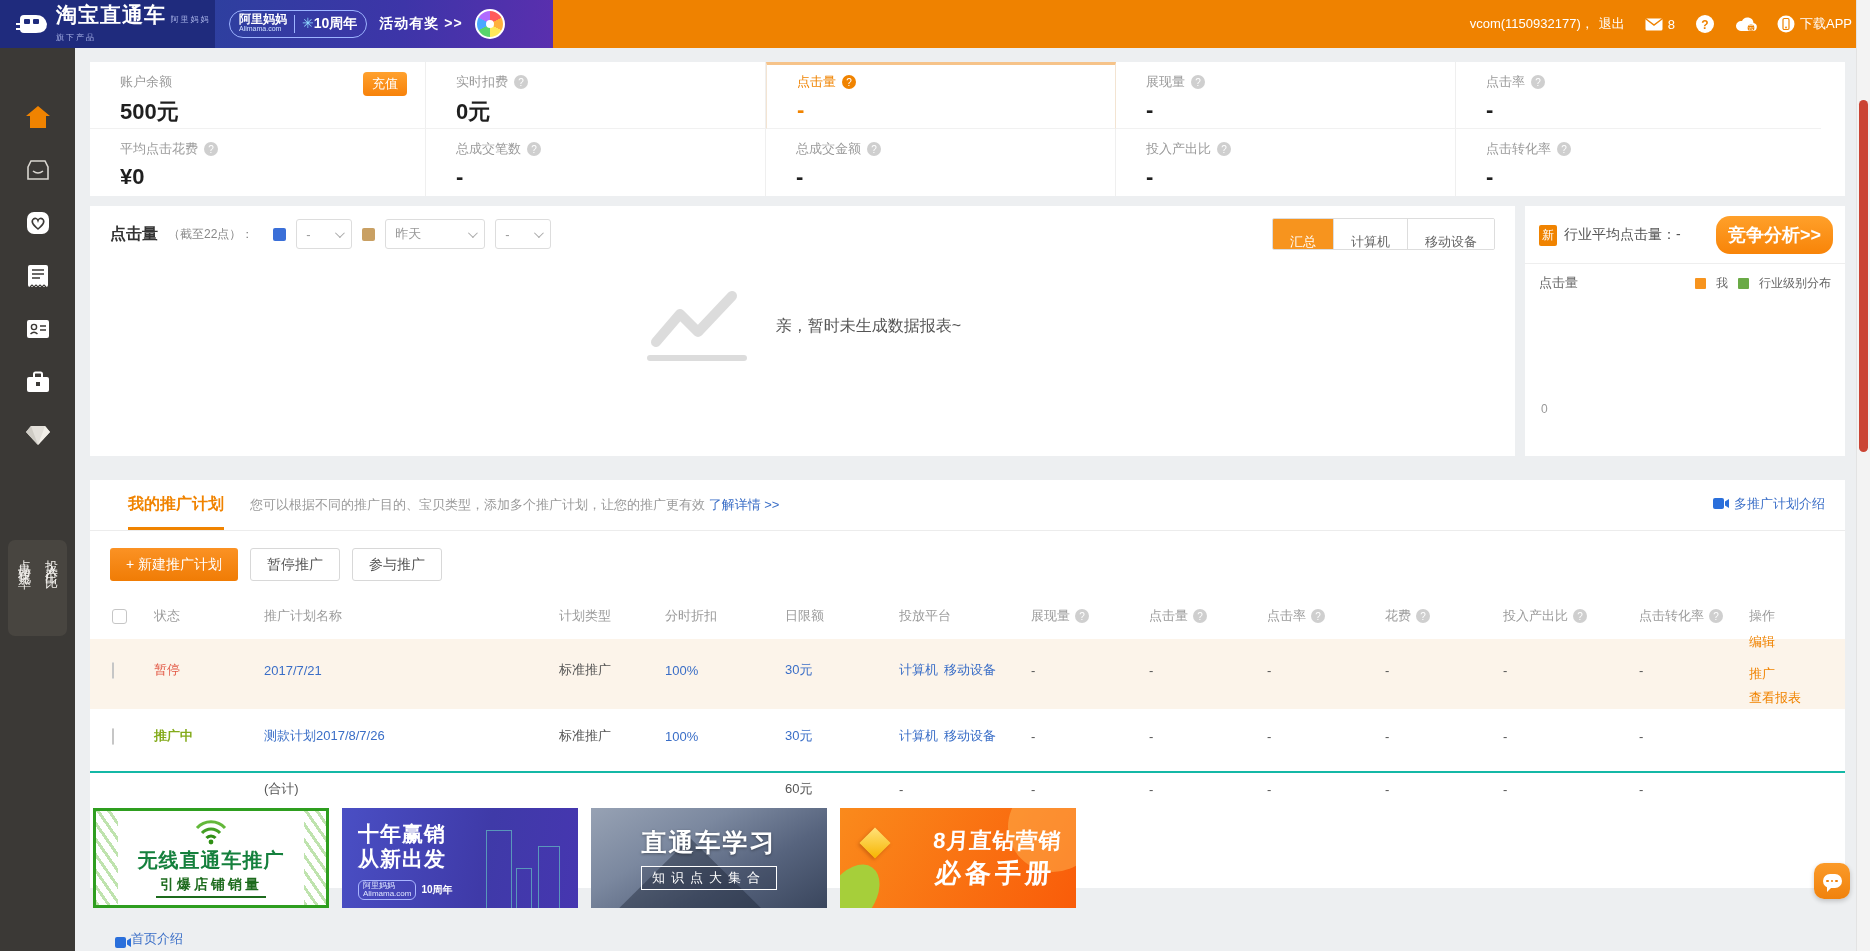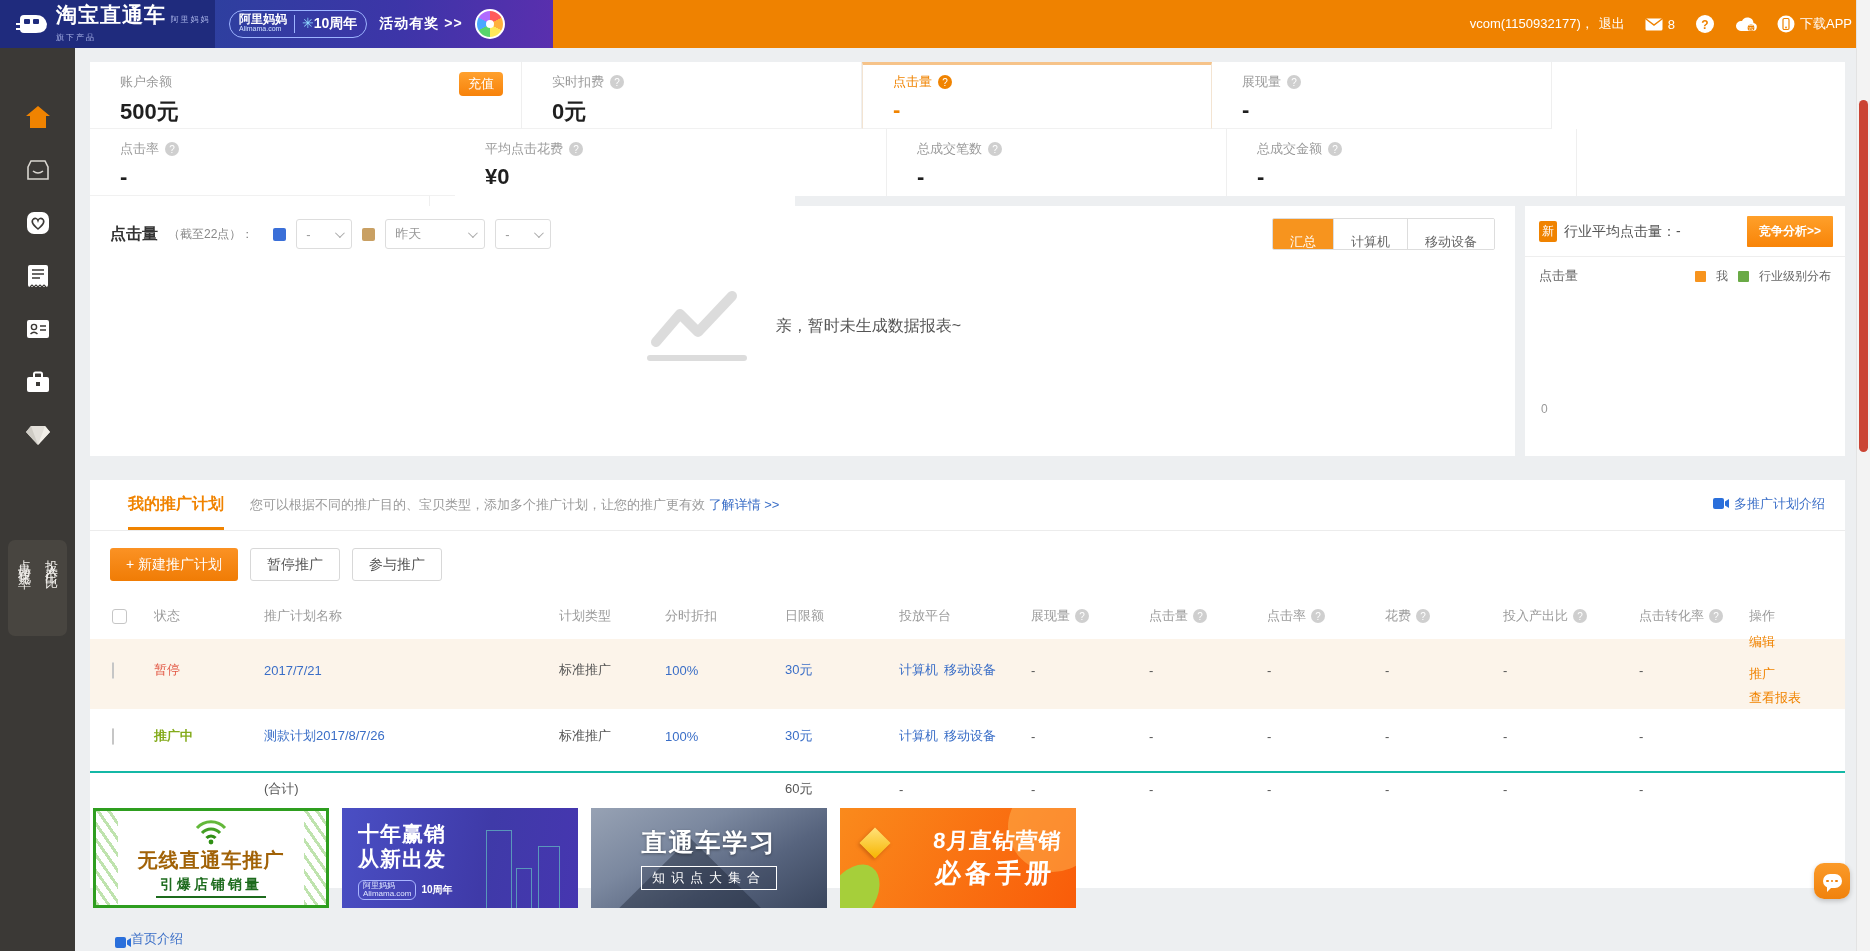--- a/index.html
+++ b/index.html
@@ -39,21 +39,21 @@
 
   
   .main { position:absolute; left:75px; top:48px; width:1781px; height:903px; }
   .card { background:#fff; position:absolute; }
 
   
   .stats { left:15px; top:14px; width:1755px; height:134px; display:flex; flex-wrap:wrap; }
   .stat { height:67px; padding:11px 20px 0 30px; border-right:1px solid #efefef; border-bottom:1px solid #f1f1f1; position:relative; background:#fff; }
   .stat.last { border-right:none; }
   .stat.r2 { border-bottom:none; }
-  .w1{width:432px}.w2{width:340px}.w3{width:350px}.w4{width:340px}.w5{width:365px}
+  .w1{width:336px}.w2{width:340px}.w3{width:350px}.w4{width:340px}.w5{width:365px}
   .stat-label { font-size:13px; color:#9a9a9a; display:flex; align-items:center; gap:6px; }
   .stat-value { font-size:22px; font-weight:bold; color:#1f1f1f; margin-top:6px; }
   .stat.selected { border-top:3px solid #f6c389; padding-top:8px; border-left:1px solid #f3e4d2; border-right:1px solid #f3e4d2; }
   .stat.selected .stat-label { color:#f08300; }
   .stat.selected .stat-value { color:#f08300; }
   .help { width:14px; height:14px; border-radius:50%; background:#cfcfcf; color:#fff; font-size:10px; display:inline-flex; align-items:center; justify-content:center; flex:none; cursor:pointer; }
   .help.orange { background:#f08300; }
   .recharge { position:absolute; right:18px; top:10px; background:linear-gradient(180deg,#ffa12e,#f7820a); color:#fff; font-size:13px; padding:3px 9px; border-radius:4px; cursor:pointer; }
 
   
@@ -74,21 +74,21 @@
   .notice { padding:14px 20px 0 24px; font-size:13px; color:#666; }
   .link { color:#3a6ec7; text-decoration:none; cursor:pointer; }
   .empty-chart { display:flex; align-items:center; justify-content:center; gap:28px; margin-top:38px; }
   .empty-text { font-size:16px; color:#555; }
 
   
   .industry { left:1450px; top:158px; width:320px; height:250px; }
   .ind-head { display:flex; align-items:center; padding:10px 12px 9px 14px; border-bottom:1px solid #eee; gap:7px; }
   .new-badge { background:#f08300; color:#fff; font-size:12px; padding:2px 3px; border-radius:2px; flex:none; }
   .ind-title { font-size:14px; color:#555; }
-  .compete-btn { margin-left:auto; background:linear-gradient(180deg,#ffa02a,#f88408); color:#fff; font-size:12px; font-weight:bold; border:none; border-radius:1px; padding:7px 12px; cursor:pointer; }
+  .compete-btn { margin-left:auto; background:linear-gradient(180deg,#ffa02a,#f88408); color:#fff; font-size:18px; font-weight:bold; border:none; border-radius:14px; padding:7px 12px; cursor:pointer; }
   .ind-sub { display:flex; align-items:center; padding:10px 14px; font-size:13px; color:#666; }
   .legend { margin-left:auto; display:flex; align-items:center; gap:10px; font-size:12px; color:#666; }
   .lg-sq { width:11px; height:11px; display:inline-block; border-radius:1px; }
   .lg-me { background:#f7941e; } .lg-ind { background:#6aaa46; }
   .zero-label { position:absolute; left:16px; top:196px; font-size:12px; color:#999; }
 
   
   .plans { left:15px; top:432px; width:1755px; height:408px; }
   .plans-head { display:flex; align-items:baseline; padding:14px 20px 0 38px; border-bottom:1px solid #ececec; gap:26px; }
   .plans-tab { font-size:16px; font-weight:bold; color:#f08300; padding-bottom:12px; border-bottom:3px solid #f08300; cursor:pointer; }
@@ -115,21 +115,21 @@
   .ops-line { display:flex; gap:14px;flex-direction:column; }
   .olink { color:#f08300; cursor:pointer; text-decoration:none; }
   .sumrow { height:42px; border-top:2px solid #14b8a6; color:#555; font-size:13px; }
 
   
   .banners { position:absolute; left:18px; top:760px; display:flex; gap:13px; }
   .banner { width:236px; height:100px; position:relative; overflow:hidden; cursor:pointer; flex:none; }
   .bn1 { background:#fff; border:3px solid #2e9e1f; display:flex; flex-direction:column; align-items:center; justify-content:center; gap:2px; }
   .bn1::before,.bn1::after { content:""; position:absolute; top:0; bottom:0; width:22px; background:repeating-linear-gradient(55deg,#bfe3ae 0 3px,transparent 3px 9px); }
   .bn1::before{ left:0; } .bn1::after{ right:0; }
-  .bn1-title { color:#a16207; font-size:20px; font-weight:bold; letter-spacing:1px; }
+  .bn1-title { color:#15803d; font-size:20px; font-weight:bold; letter-spacing:1px; }
   .bn1-sub { color:#1d6b1d; font-size:14px; font-weight:bold; border-bottom:2px solid #1d6b1d; padding:0 4px 2px; letter-spacing:3px; }
   .bn2 { background:linear-gradient(100deg,#4a4fc4 0%,#3f3aa8 60%,#4636b0 100%); padding:13px 0 12px 16px; color:#fff; }
   .bn2-line { font-size:21px; font-weight:bold; line-height:25px; letter-spacing:1px; }
   .bn2-logo { margin-top:9px; display:flex; align-items:center; gap:5px; font-size:8px; color:#dfe6ff; }
   .bn2-logo .box { border:1px solid #aab6ff; border-radius:6px; padding:1px 4px; line-height:8px; }
   .bn2-year { font-size:10px; font-weight:bold; color:#fff; }
   .bldg { position:absolute; bottom:0; border:1px solid rgba(110,230,200,.55); border-bottom:none; }
   .bldg.b1{ right:18px; width:22px; height:62px; }
   .bldg.b2{ right:46px; width:16px; height:40px; }
   .bldg.b3{ right:66px; width:26px; height:78px; }

